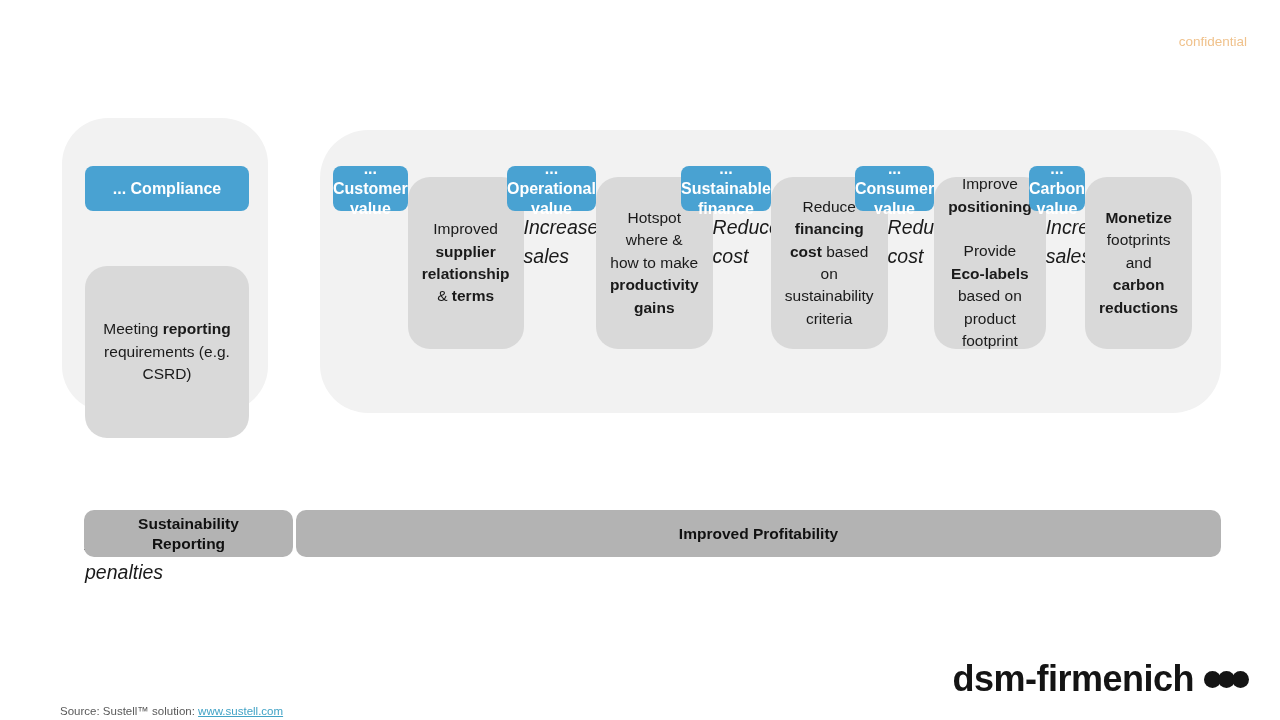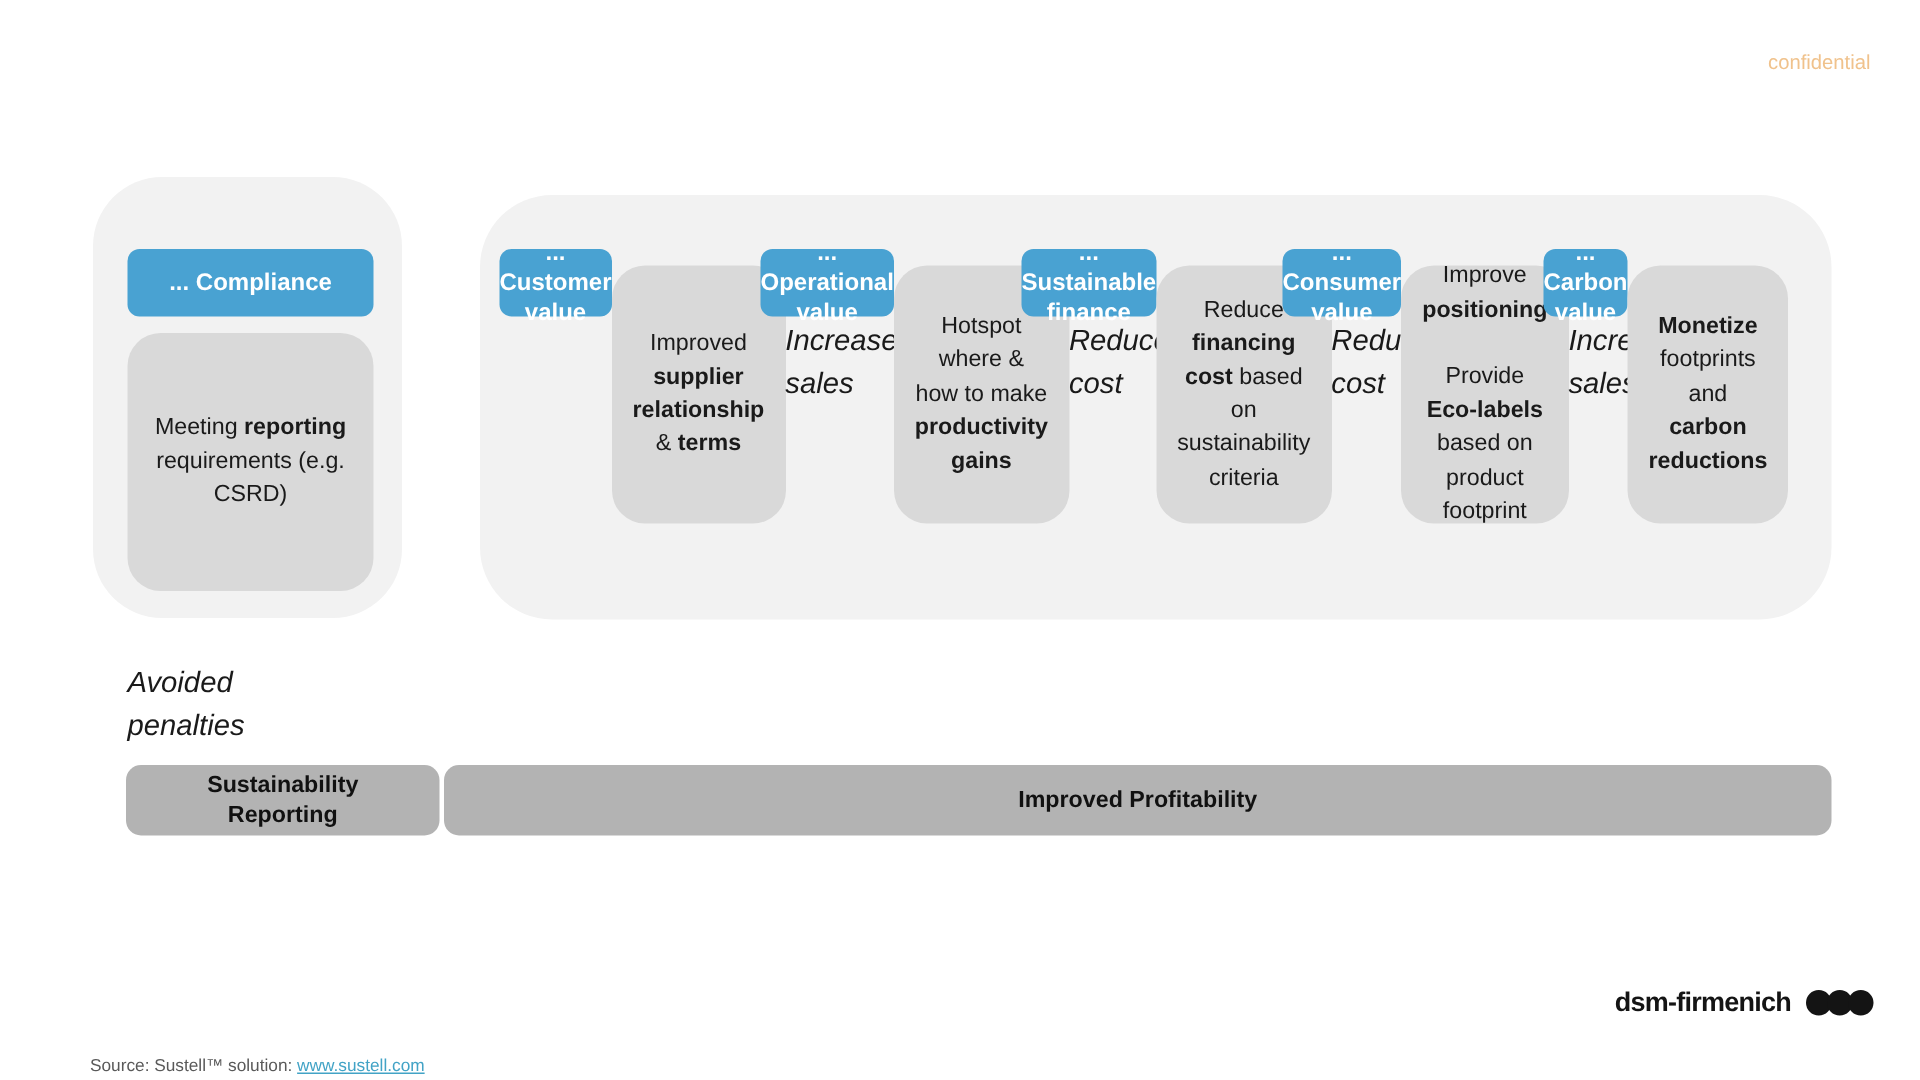--- a/index.html
+++ b/index.html
@@ -17,21 +17,21 @@
     position:absolute; top:34px; right:33px;
     font-size:13.5px; color:var(--confidential,#f0c28c);
   }
 
   .group-bg { position:absolute; background:var(--container,#f2f2f2); }
   .group-bg.left  { left:62px;  top:118px; width:206px; height:294px; border-radius:46px; }
   .group-bg.right { left:320px; top:130px; width:901px; height:283px; border-radius:48px; }
 
   .compliance-col {
     position:absolute; left:85px; top:166px; width:164px;
-    display:flex; flex-direction:column;
+    display:flex; flex-direction:column;gap:44px;
   }
   .cols-row {
     position:absolute; left:333px; top:166px; width:859px;
     display:flex; justify-content:space-between;
   }
   .col { display:flex; flex-direction:row; width:163px; }
 
   .col-header {
     background:var(--blue,#49a2d2); color:#ffffff;
     font-weight:700; font-size:16px; line-height:1.25;
@@ -61,21 +61,21 @@
     text-align:center; font-weight:700; font-size:15.5px; line-height:1.25;
     color:#111111; white-space:pre-line;
   }
   .left-bar  { left:60px;  width:209px;margin-left:24px; }
   .right-bar { left:296px; width:925px; }
 
   .source { position:absolute; left:60px; top:685px; font-size:11.5px; color:var(--source,#595959);margin-top:20px; }
   .source-link { color:var(--link,#42a3c6); text-decoration:underline; cursor:pointer; }
 
   .logo { position:absolute; right:31px; top:658px; display:flex; align-items:center; }
-  .logo-text { font-size:18px; font-weight:700; color:#141414; letter-spacing:-0.5px; }
+  .logo-text { font-size:36px; font-weight:700; color:#141414; letter-spacing:-0.5px; }
   .logo-dots { display:flex; align-items:center; margin-left:10px; }
   .logo-dots i { width:17px; height:17px; border-radius:50%; background:#141414; display:block; }
   .logo-dots i + i { margin-left:-3px; }
 </style>
 </head>
 <body>
 
 <div class="slide">
 
   <div class="confidential">confidential</div>

